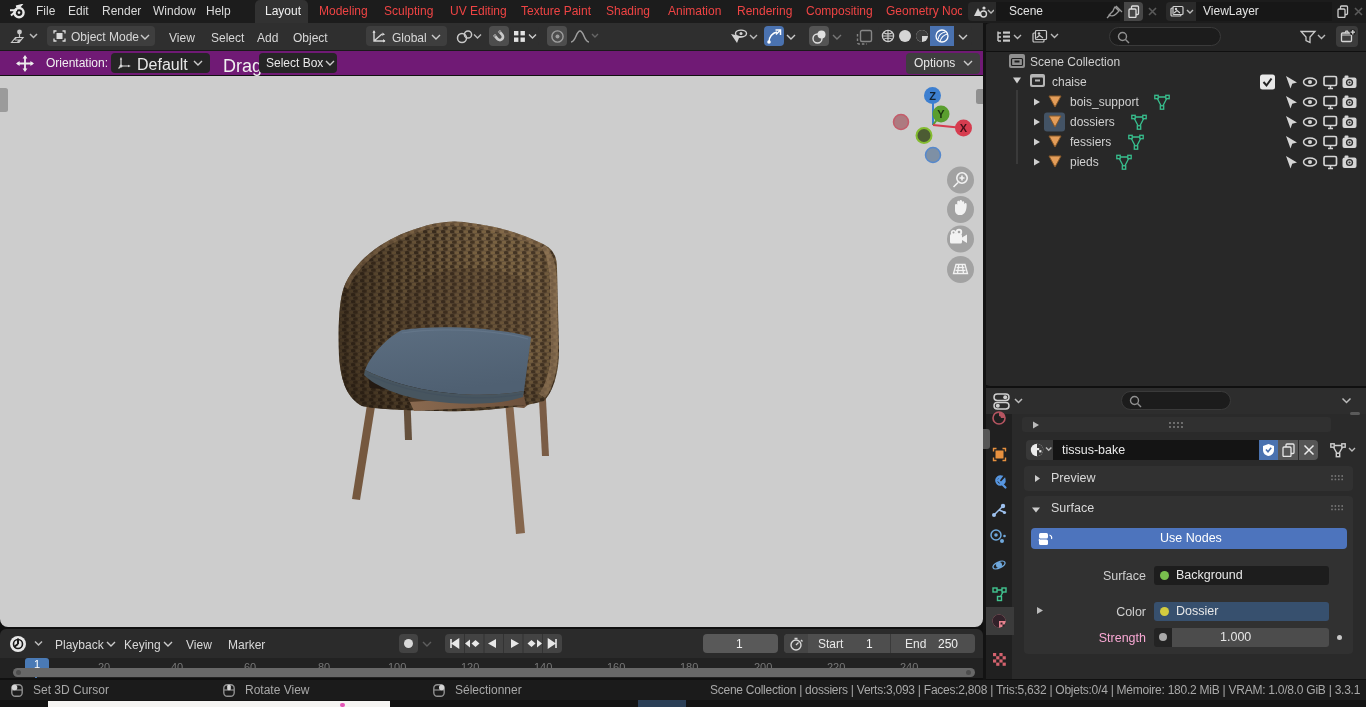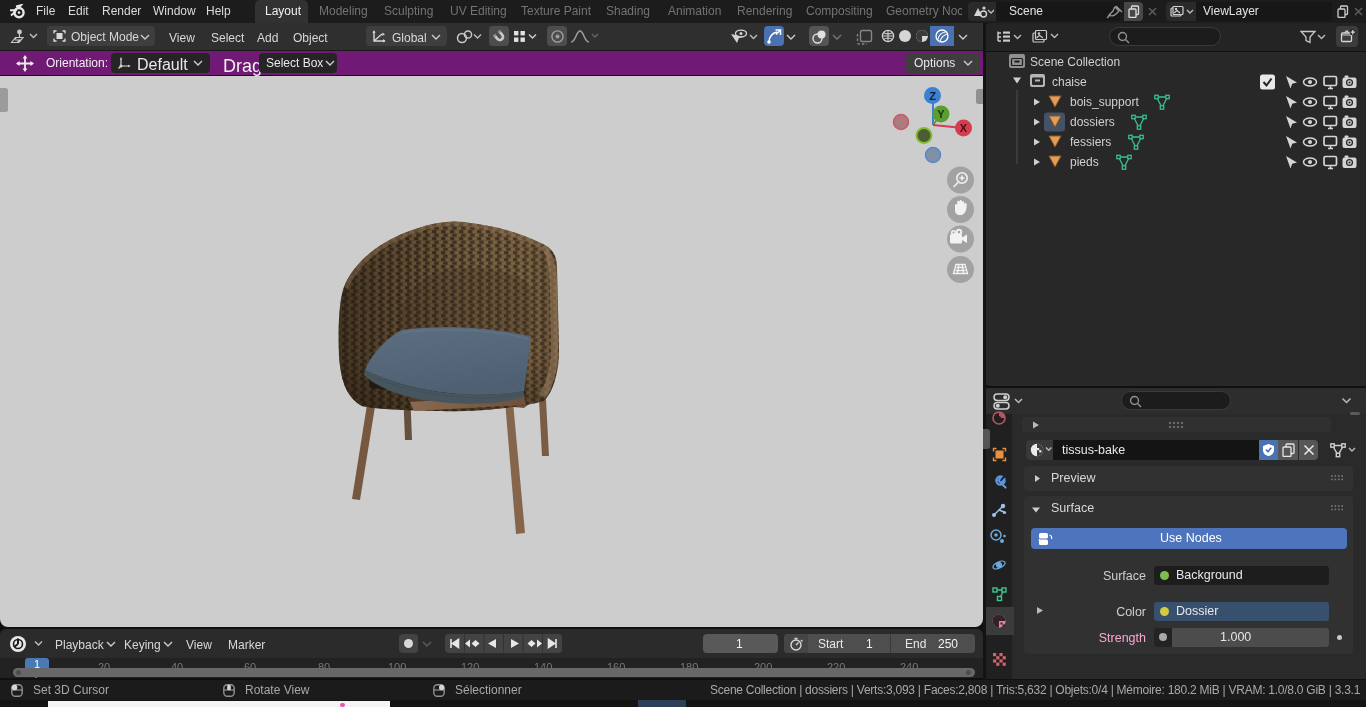--- a/index.html
+++ b/index.html
@@ -2,21 +2,21 @@
 <html><head><meta charset="utf-8">
 <style>
 *{margin:0;padding:0;box-sizing:border-box}
 html,body{width:1366px;height:707px;overflow:hidden;background:#101010;
 font-family:"Liberation Sans",sans-serif;-webkit-font-smoothing:antialiased}
 .abs{position:absolute}
 #page{position:relative;width:1366px;height:514px}
 
 #topbar{left:0;top:0;width:1366px;height:23px;background:#1c1c1c}
 .menu{position:absolute;top:4px;font-size:12px;color:#dadada}
-.tab{position:absolute;top:4px;font-size:12px;color:#737373}
+.tab{position:absolute;top:4px;font-size:12px;color:#ef4444}
 #laytab{position:absolute;left:255px;top:0;width:53px;height:23px;background:#323232;border-radius:5px 5px 0 0}
 
 #th{left:0;top:23px;width:983px;height:28px;background:#2f2f2f;border-bottom:1px solid #1a1a1a}
 #oh{left:984px;top:23px;width:382px;height:28px;background:#242424;border-radius:6px 0 0 0}
 .btn{position:absolute;background:#3e3e3e;border-radius:4px;color:#dcdcdc;font-size:12px}
 .mtxt{position:absolute;top:8px;font-size:12px;color:#d8d8d8}
 
 #to{left:0;top:51px;width:983px;height:24px;background:#701a75}
 .dk{position:absolute;background:#252525;border-radius:4px;color:#e6e6e6;font-size:12px}
 

